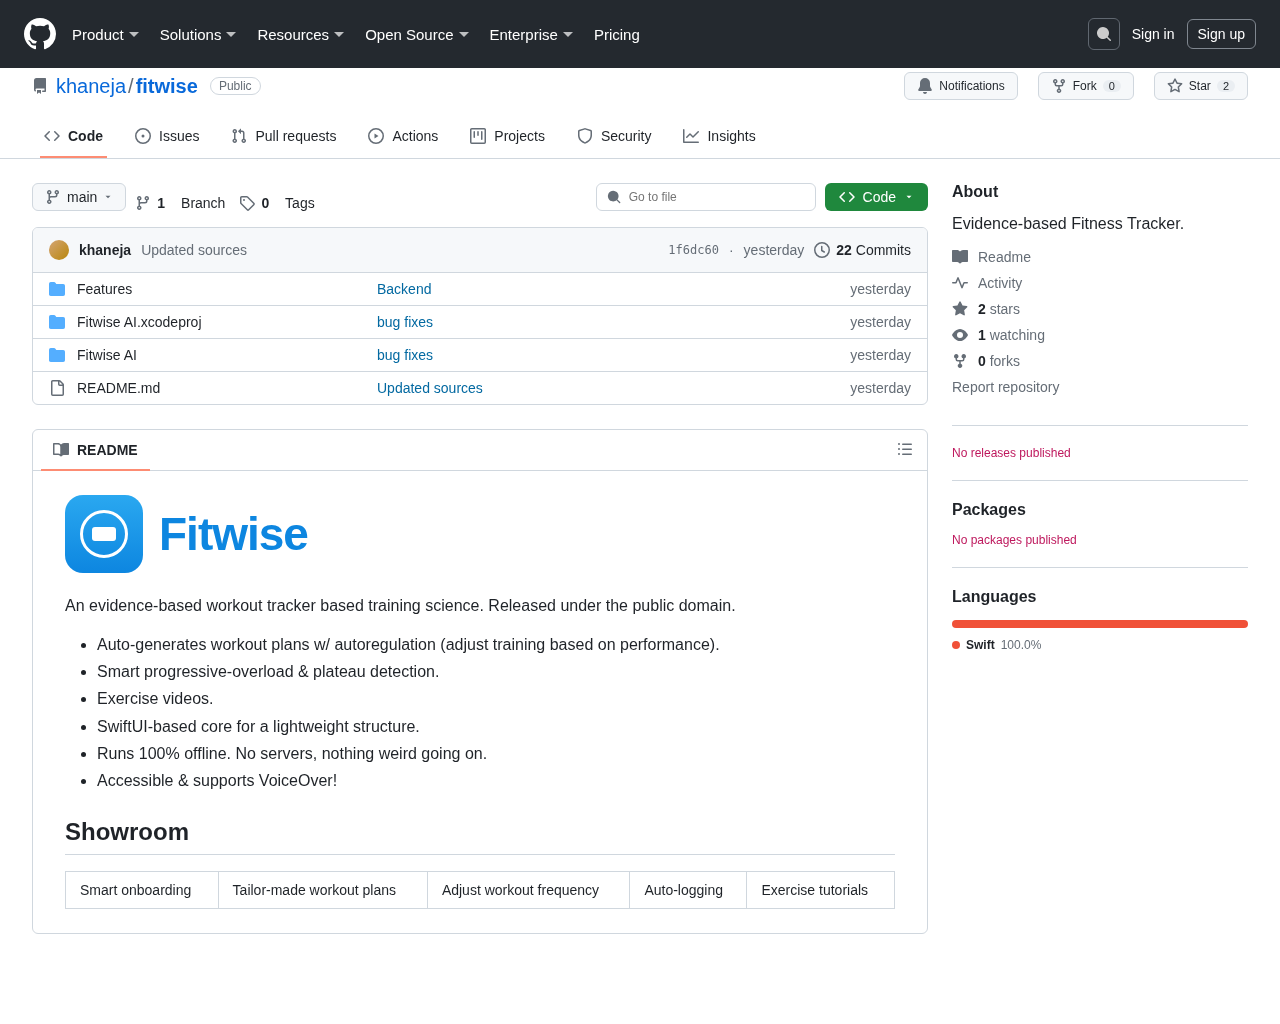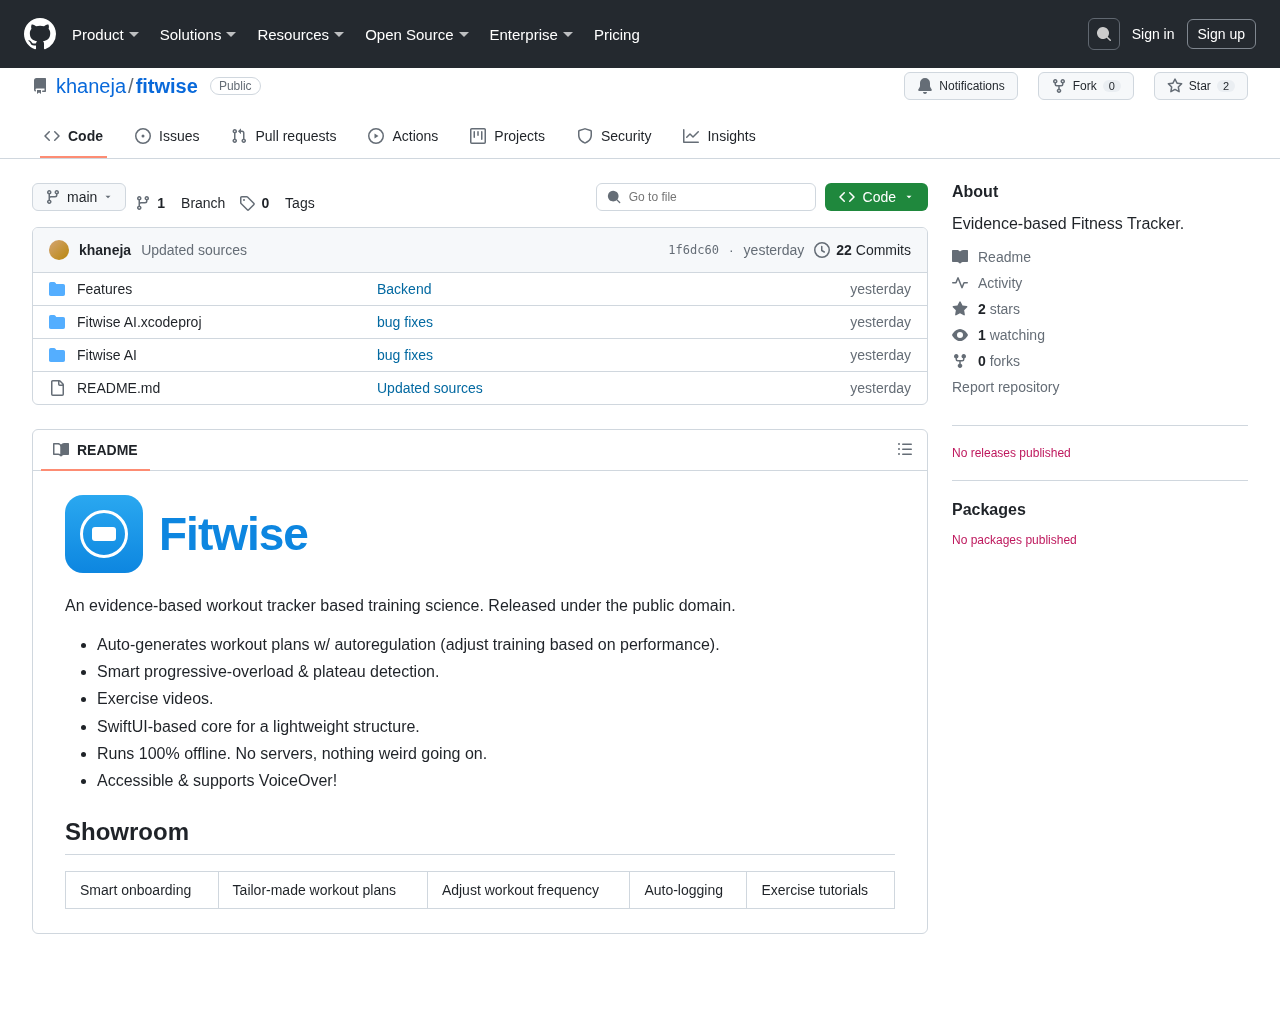--- a/index.html
+++ b/index.html
@@ -420,14 +420,23 @@
           <span>Report repository</span>
         </div>
     </div>
     <div class="sidebar-section">
       <p class="sidebar-muted">No releases published</p>
     </div>
     <div class="sidebar-section">
       <h2>Packages</h2>
       <p class="sidebar-muted">No packages published</p>
     </div>
+    <div class="sidebar-section">
+      <h2>Languages</h2>
+      <div class="lang-bar"></div>
+      <div class="lang-item">
+        <span class="lang-dot"></span>
+        <strong>Swift</strong>
+        <span style="color:#656d76;">100.0%</span>
+      </div>
+    </div>
   </div>
 </div>
 
 </body></html>

